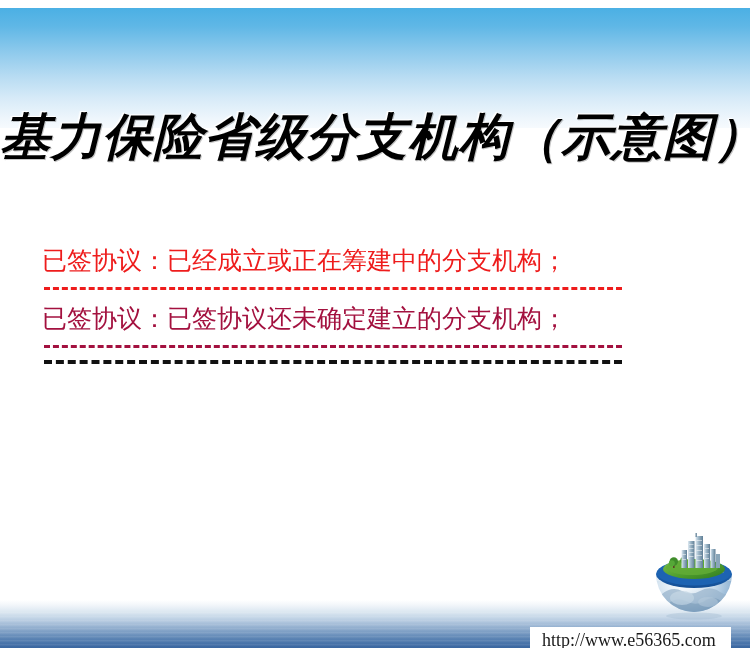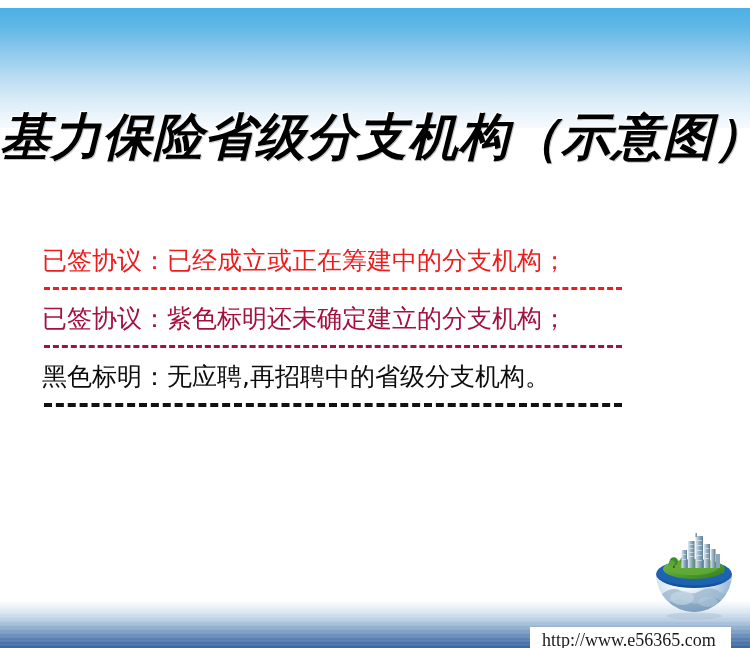--- a/index.html
+++ b/index.html
@@ -188,26 +188,25 @@
   <div class="title">基力保险省级分支机构（示意图）</div>
 
   <div class="legend">
 
     <div class="legend-row row-red">
       <div class="legend-text"><span class="lead">已签协议：</span><span class="body-strong">已经成立或正在筹建中的分支机构；</span></div>
       <div class="dash dash-red"></div>
     </div>
 
     <div class="legend-row row-purple">
-      <div class="legend-text"><span class="lead">已签协议：</span><span class="body-strong">紫色标明</span><span class="body-regular">还未</span><span class="body-strong">确定建立的分支机构；</span></div>
+      <div class="legend-text"><span class="lead">已签协议：</span><span class="body-strong">已签协议</span><span class="body-regular">还未</span><span class="body-strong">确定建立的分支机构；</span></div>
       <div class="dash dash-purple"></div>
     </div>
 
     <div class="legend-row row-black">
-      <div class="legend-text"><span class="body-strong">黑色标明：</span><span class="body-strong">无应聘,</span><span class="body-regular">再招聘中</span><span class="body-strong">的省级分支机构。</span></div>
       <div class="dash dash-black"></div>
     </div>
 
   </div>
 
   <div class="logo">
     <svg width="92" height="92" viewBox="0 0 92 92" xmlns="http://www.w3.org/2000/svg">
       <defs>
         <radialGradient id="gBowl" cx="35%" cy="30%" r="85%">
           <stop offset="0%" stop-color="#ffffff"></stop>

